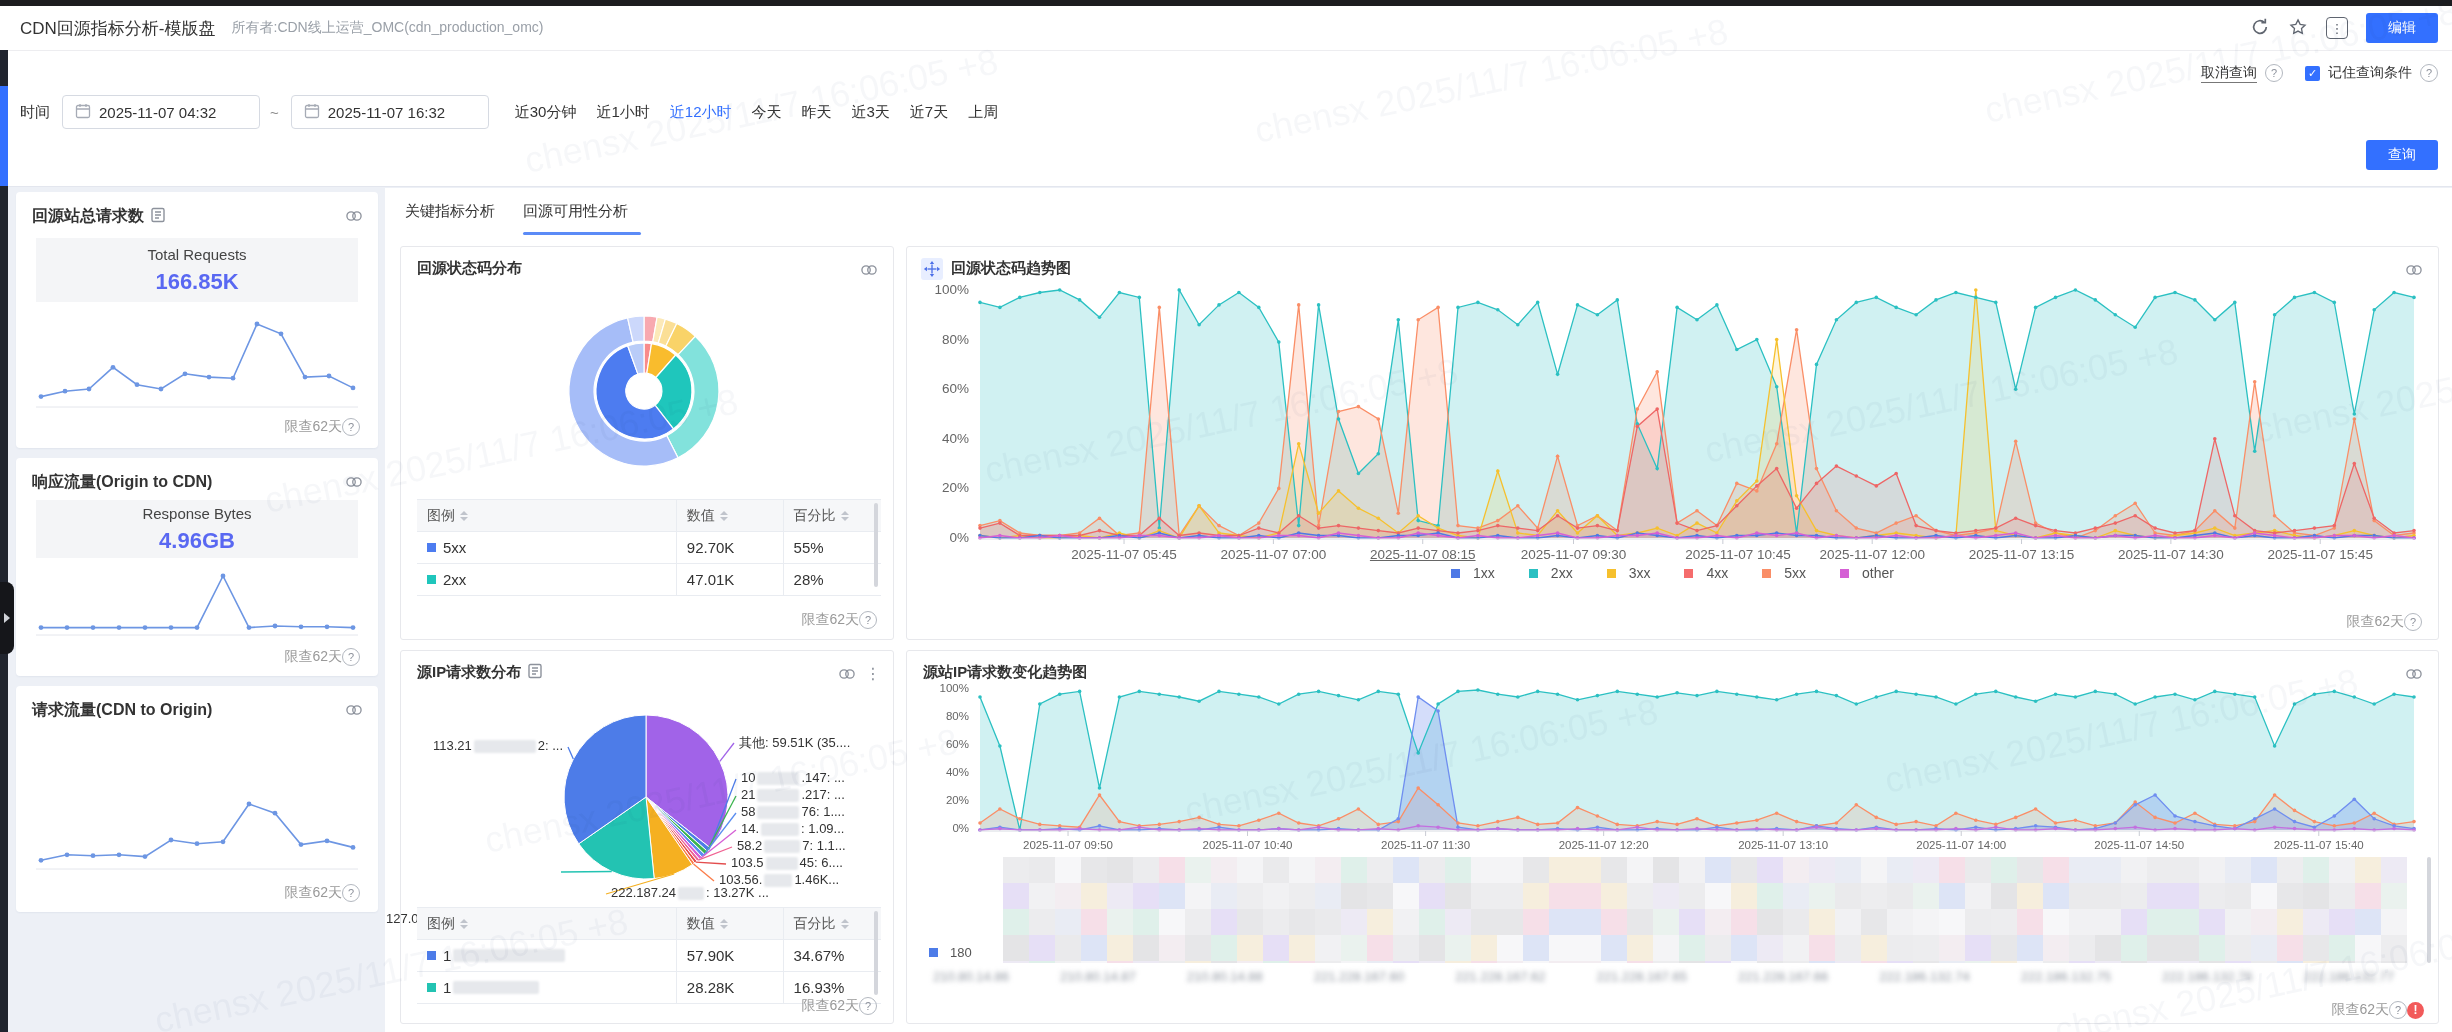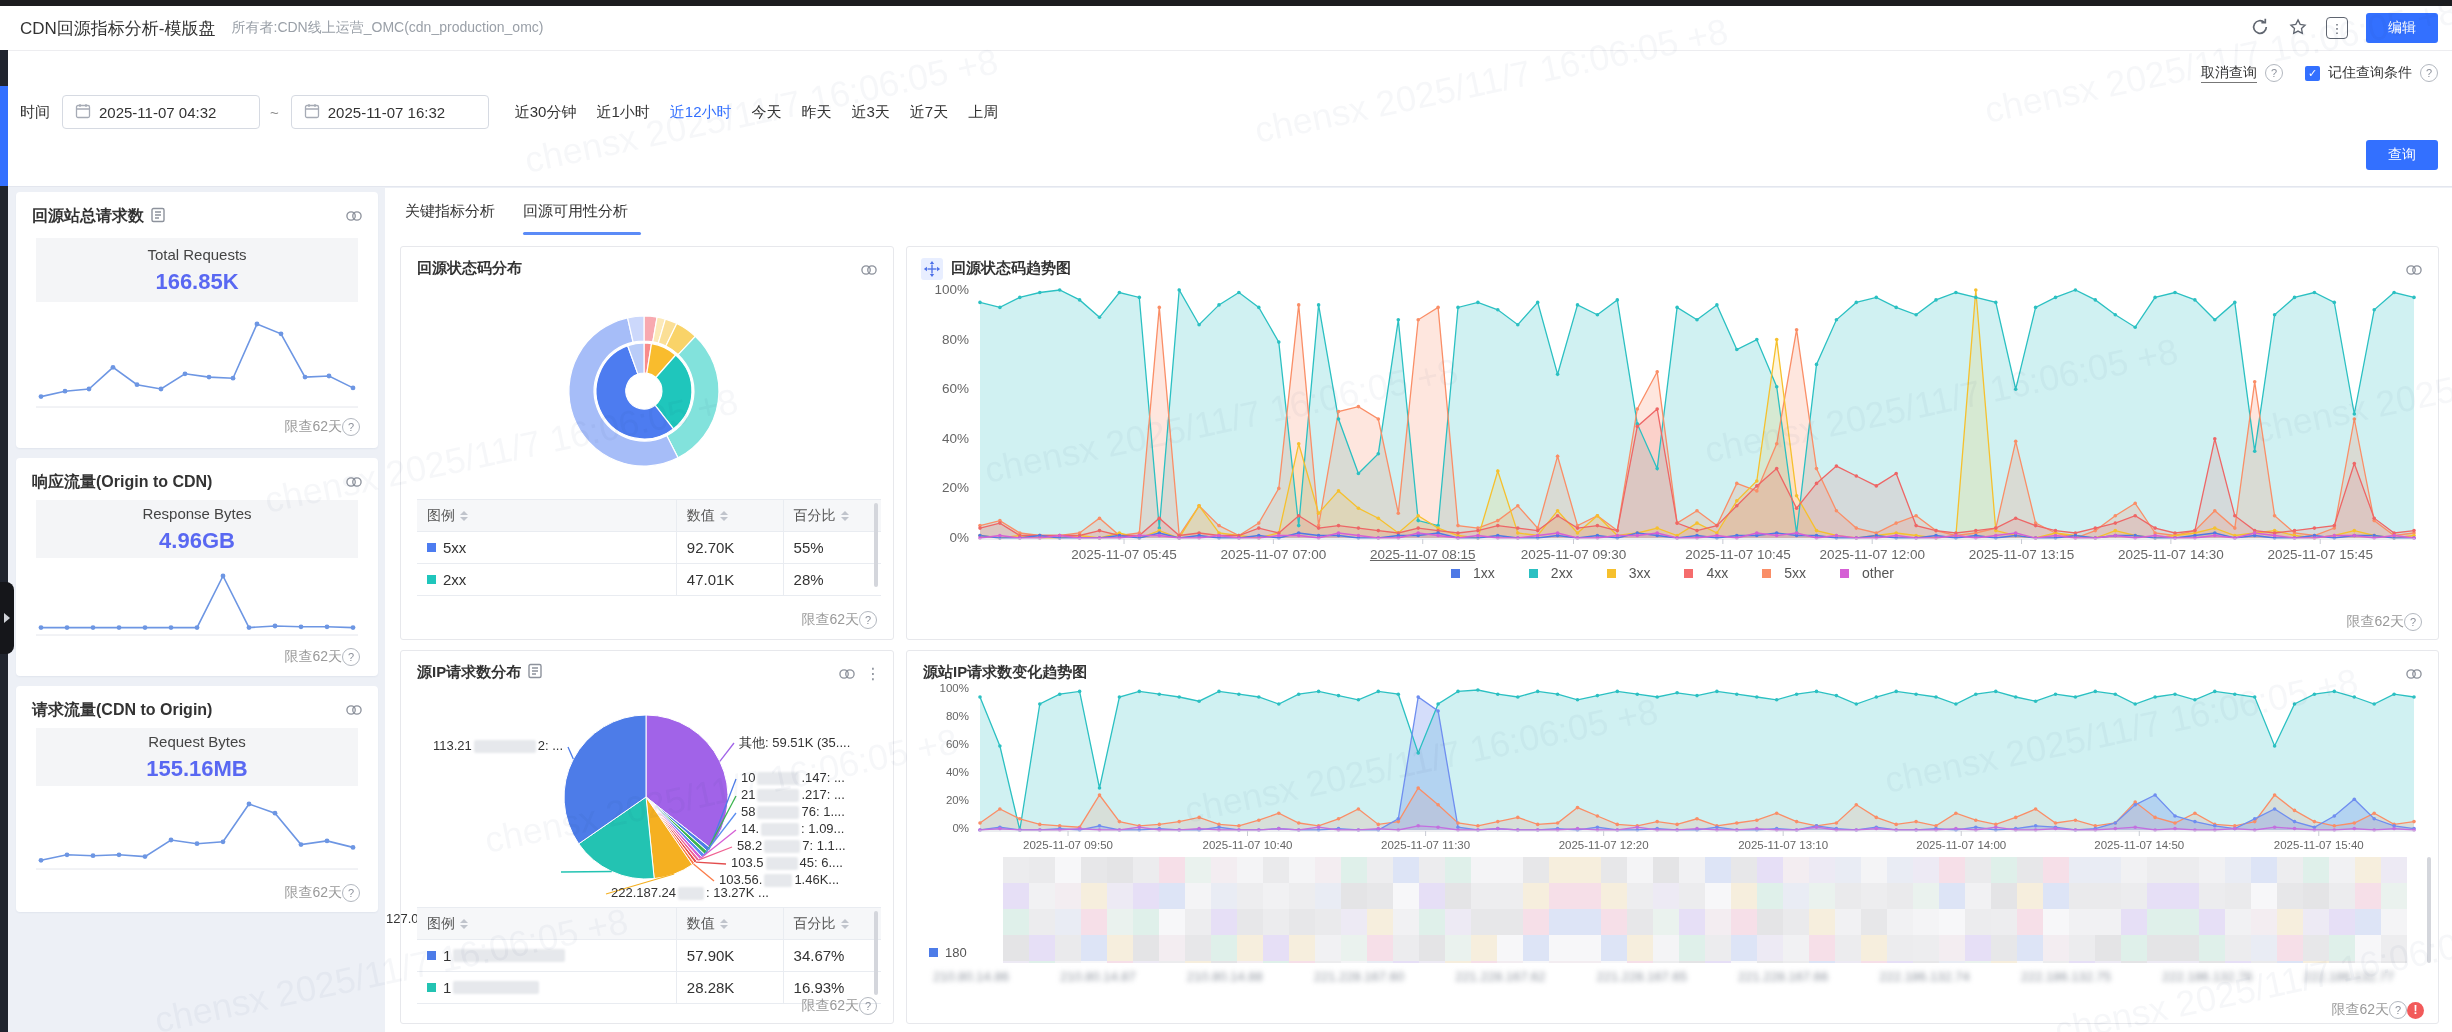--- a/index.html
+++ b/index.html
@@ -63,21 +63,21 @@
 .legendrow{position:absolute;display:flex;justify-content:center;gap:34px;font-size:14px;color:#555;width:100%}
 .legend-item{display:flex;align-items:center;gap:6px}
 .censor{display:inline-block;height:13px;background:#e6e8ec;border-radius:2px;vertical-align:middle;margin:0 2px;filter:blur(1px)}
 .plabel{position:absolute;font-size:13px;color:#333;white-space:nowrap}
 .mosaic{position:absolute;overflow:hidden}
 .mosaic i{position:absolute;display:block}
 .blurrow{position:absolute;display:flex;justify-content:space-between}
 .blurrow span{filter:blur(2.6px);color:#9096a0;font-size:13px;white-space:nowrap}
 .rbadge{width:17px;height:17px;background:#f25a5a;border-radius:50%;color:#fff;display:inline-flex;align-items:center;justify-content:center;font-size:12px;font-weight:bold}
 .wm{position:absolute;font-size:36px;color:rgba(30,50,90,0.04);transform:rotate(-12deg);white-space:nowrap;pointer-events:none;z-index:60}
-.leg180{position:absolute;display:flex;align-items:center;font-size:13px;color:#555}
+.leg180{position:absolute;display:flex;align-items:center;gap:5px;font-size:13px;color:#555}
 </style>
 </head>
 <body>
 
 <div class="top-strip"></div>
 
 <div class="hdrblock">
   <div class="topbar">
     <div class="pgtitle">CDN回源指标分析-模版盘</div>
     <div class="owner">所有者:CDN线上运营_OMC(cdn_production_omc)</div>
@@ -216,24 +216,20 @@
 </div>
 
 <div class="card" style="top:686px;height:226px">
   <div class="ctitle">
       <span>请求流量(CDN to Origin)</span>
     </div>
   <span class="clink"><svg viewBox="0 0 24 24" width="20" height="20" fill="none" stroke="#8d929c" stroke-width="1.6">
         <circle cx="8.5" cy="12" r="5"></circle>
         <circle cx="15.5" cy="12" r="5"></circle>
       </svg></span>
-  <div class="statbox" style="top:42px;height:58px">
-    <div class="statlab">Request Bytes</div>
-    <div class="statval">155.16MB</div>
-  </div>
   <div class="chart-host" style="left:20px;top:108px;width:322px;height:76px"><svg width="322" height="76">
         <line x1="0" y1="75" x2="322" y2="75" stroke="#e4e6ec"></line>
         <path d="M5.0 66.3 L31.0 60.8 L57.0 61.7 L83.0 60.8 L109.0 62.6 L135.0 46.0 L161.0 49.7 L187.0 47.8 L213.0 10.0 L239.0 19.2 L265.0 50.6 L291.0 46.9 L317.0 53.4" fill="none" stroke="#6d96e3" stroke-width="1.6"></path>
         <circle cx="5.0" cy="66.3" r="2.4" fill="#6d96e3"></circle>
         <circle cx="31.0" cy="60.8" r="2.4" fill="#6d96e3"></circle>
         <circle cx="57.0" cy="61.7" r="2.4" fill="#6d96e3"></circle>
         <circle cx="83.0" cy="60.8" r="2.4" fill="#6d96e3"></circle>
         <circle cx="109.0" cy="62.6" r="2.4" fill="#6d96e3"></circle>
         <circle cx="135.0" cy="46.0" r="2.4" fill="#6d96e3"></circle>
         <circle cx="161.0" cy="49.7" r="2.4" fill="#6d96e3"></circle>

